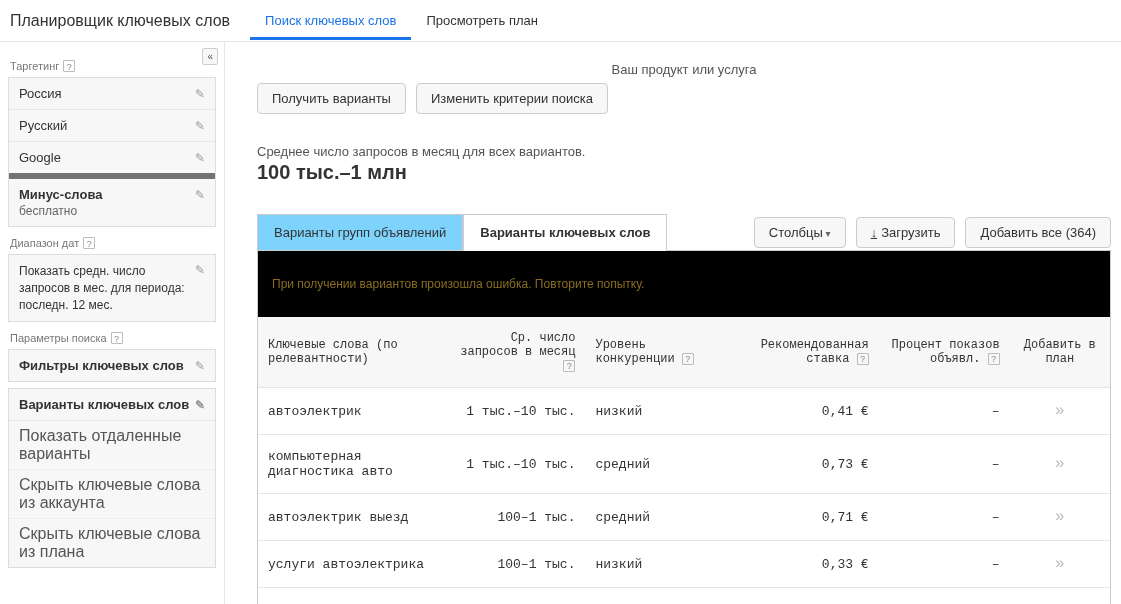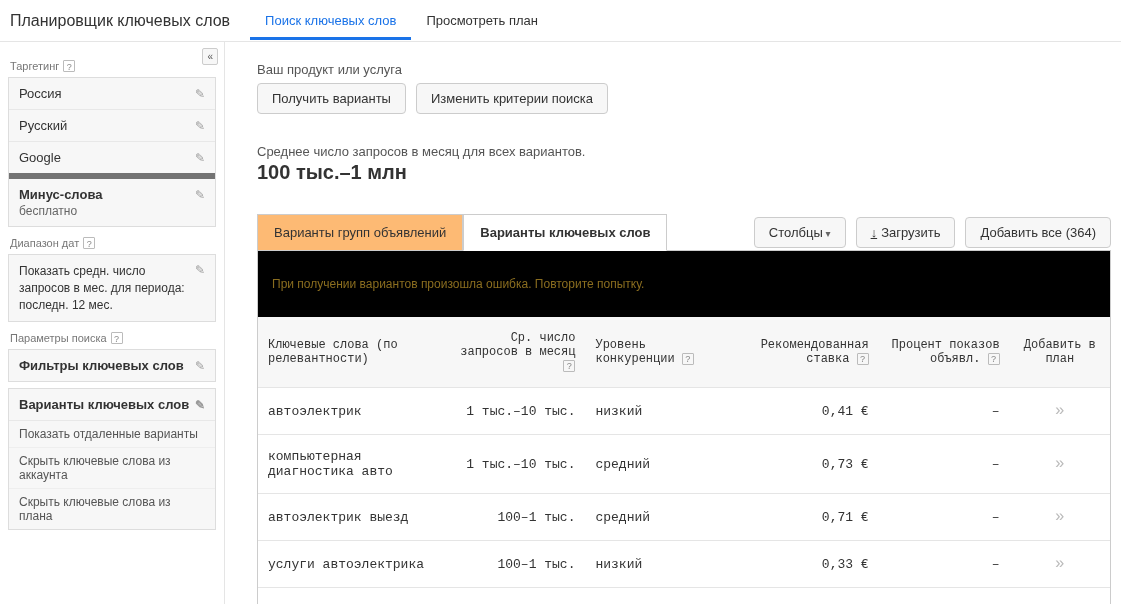--- a/index.html
+++ b/index.html
@@ -13,46 +13,46 @@
 .collapse-btn { position: absolute; top: 6px; right: 6px; border: 1px solid #ccc; border-radius: 2px; padding: 2px 4px; font-size: 10px; cursor: pointer; background: #f7f7f7; color: #555; }
 .section-label { font-size: 11px; color: #777; margin: 10px 0 5px 2px; display: flex; align-items: center; gap: 4px; }
 .help-icon { display: inline-block; width: 12px; height: 12px; border: 1px solid #bbb; color: #888; font-size: 9px; text-align: center; line-height: 12px; border-radius: 1px; }
 .panel { border: 1px solid #ddd; background: #f7f7f7; margin-bottom: 6px; }
 .panel-row { display: flex; align-items: center; justify-content: space-between; padding: 8px 10px; font-size: 13px; color: #333; cursor: pointer; }
 .panel-row + .panel-row { border-top: 1px solid #e8e8e8; }
 .panel-sub { font-size: 12px; color: #666; padding: 0 10px 8px; }
 .edit-icon { color: #999; font-size: 12px; }
 .bold { font-weight: bold; }
 .content { flex: 1; padding: 20px 10px 0 32px; }
-.product-label { font-size: 13px; color: #555; margin-bottom: 6px; }
+.product-label { font-size: 13px; color: #555; margin-bottom: 6px; text-align: center; }
 .product-row { display: flex; gap: 10px; align-items: center; margin-bottom: 30px; }
 .product-input { flex: 0 0 500px; border: 1px solid #ccc; padding: 7px 10px; font-size: 13px; color: #333; }
 .btn { border: 1px solid #ccc; border-radius: 4px; background: #f7f7f7; padding: 7px 14px; font-size: 13px; color: #333; cursor: pointer; white-space: nowrap; }
 .stats-label { font-size: 13px; color: #555; margin-bottom: 2px; }
 .stats-value { font-size: 20px; font-weight: bold; color: #333; margin-bottom: 30px; }
 .tabs-row { display: flex; align-items: center; gap: 10px; }
 .tabs-left { display: flex; }
-.tab-btn { border: 1px solid #ccc; background: #fdba74; padding: 10px 16px; font-size: 13px; color: #333; cursor: pointer; }
+.tab-btn { border: 1px solid #ccc; background: #7dd3fc; padding: 10px 16px; font-size: 13px; color: #333; cursor: pointer; }
 .tab-btn.active { background: #fff; border-bottom: 1px solid #fff; position: relative; z-index: 2; font-weight: bold; }
 .tabs-right { margin-left: auto; display: flex; gap: 10px; }
 .btn-drop::after { content: " ▾"; color: #666; font-size: 10px; }
 .dl-icon { font-weight: bold; text-decoration: underline; margin-right: 4px; }
 .table-wrap { border: 1px solid #ccc; margin-top: -1px; }
 .error-banner { background: #000000; color: #8a6d1f; padding: 26px 14px; font-size: 12px; }
 .tbl { width: 100%; border-collapse: collapse; }
 .tbl th, .tbl td { border-bottom: 1px solid #e5e5e5; padding: 14px 10px; font-size: 13px; text-align: left; vertical-align: middle; font-family: Liberation Mono, monospace; }
 .tbl th { background: #f7f7f7; font-weight: normal; color: #333; font-size: 12px; }
 .th-right { text-align: right !important; }
 .td-right { text-align: right !important; }
 .th-center { text-align: center !important; }
 .td-center { text-align: center !important; }
 .add-chev { color: #bbb; font-size: 16px; cursor: pointer; }
 .panel-multi { border: 1px solid #ddd; background: #f7f7f7; margin-bottom: 6px; }
 .panel-head { font-weight: bold; padding: 8px 10px; display:flex; justify-content: space-between; align-items:center; border-bottom:1px solid #e8e8e8;}
-.panel-link { font-size: 12px; color: #555; padding: 6px 10px; cursor: pointer; }
+.panel-link { font-size: 16px; color: #555; padding: 6px 10px; cursor: pointer; }
 .panel-link + .panel-link { border-top: 1px solid #eee; }
 </style>
 </head>
 <body>
 
 <div class="header">
   <div class="header-title">Планировщик ключевых слов</div>
   <div class="header-tab active">Поиск ключевых слов</div>
   <div class="header-tab">Просмотреть план</div>
 </div>

